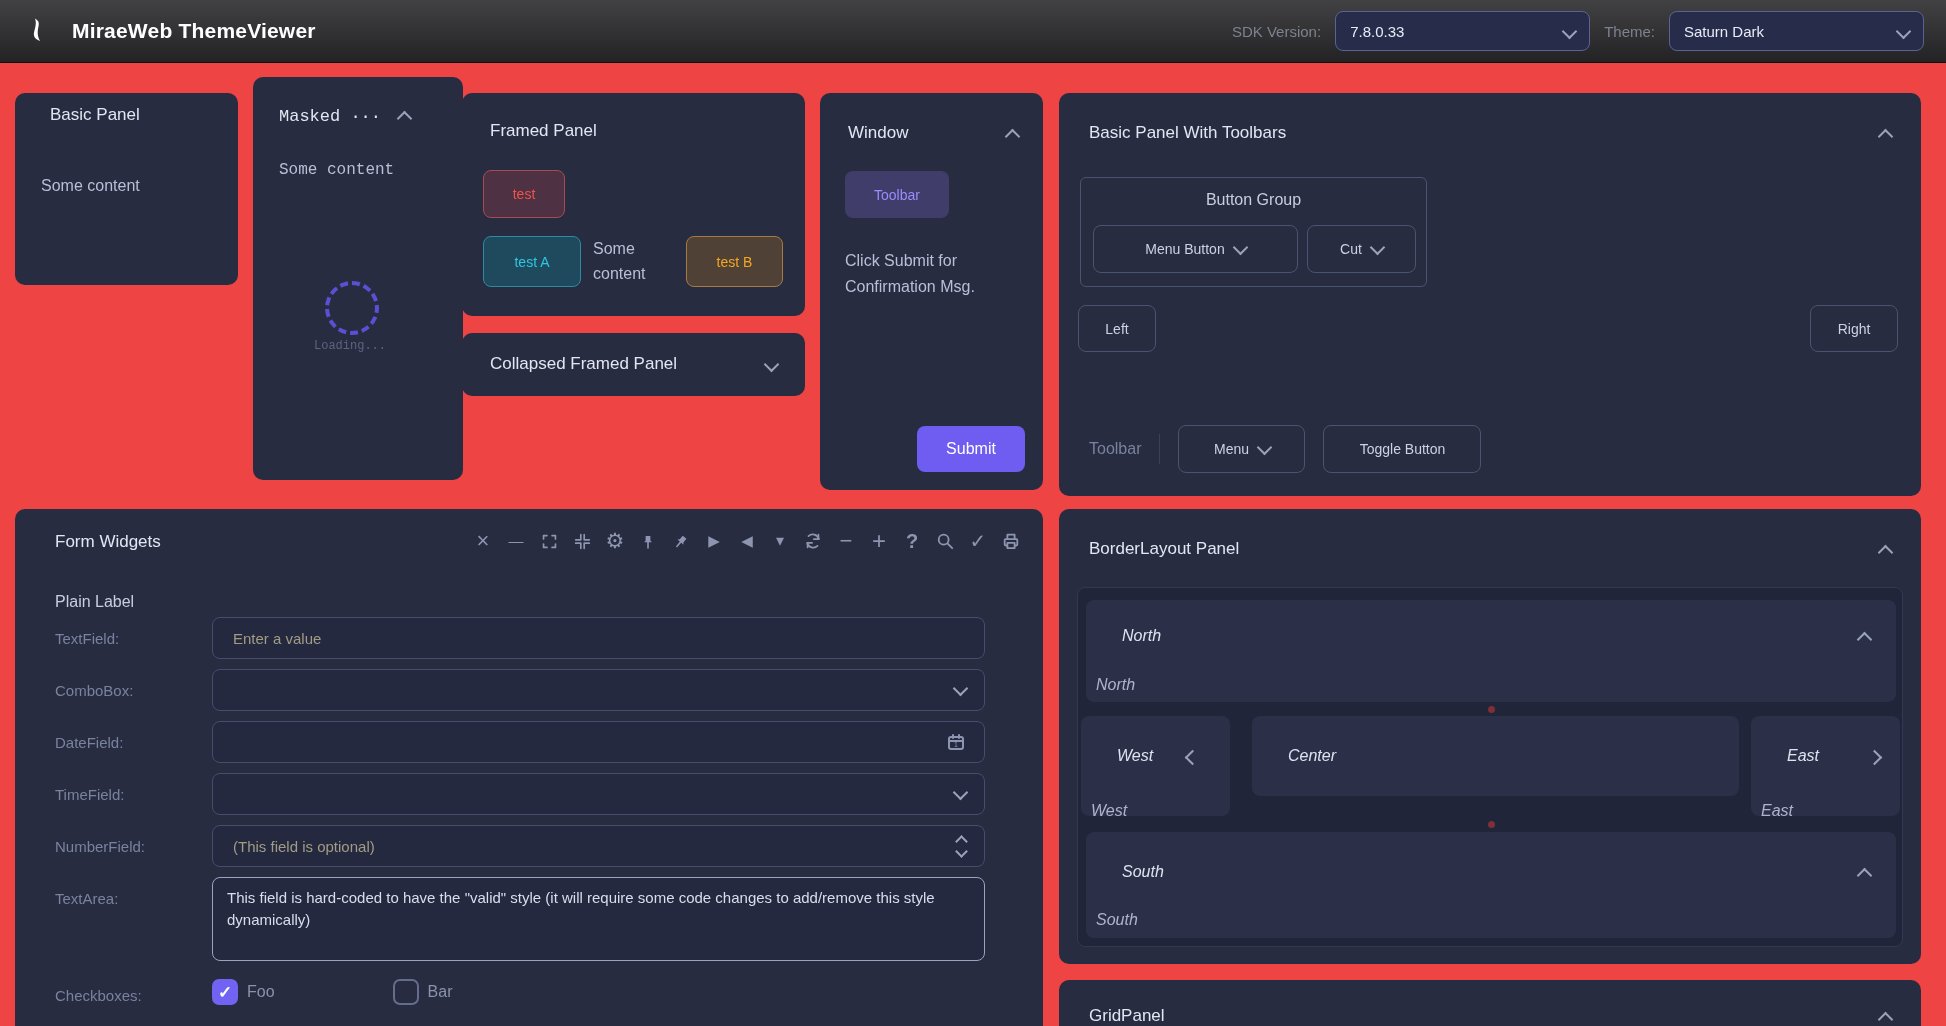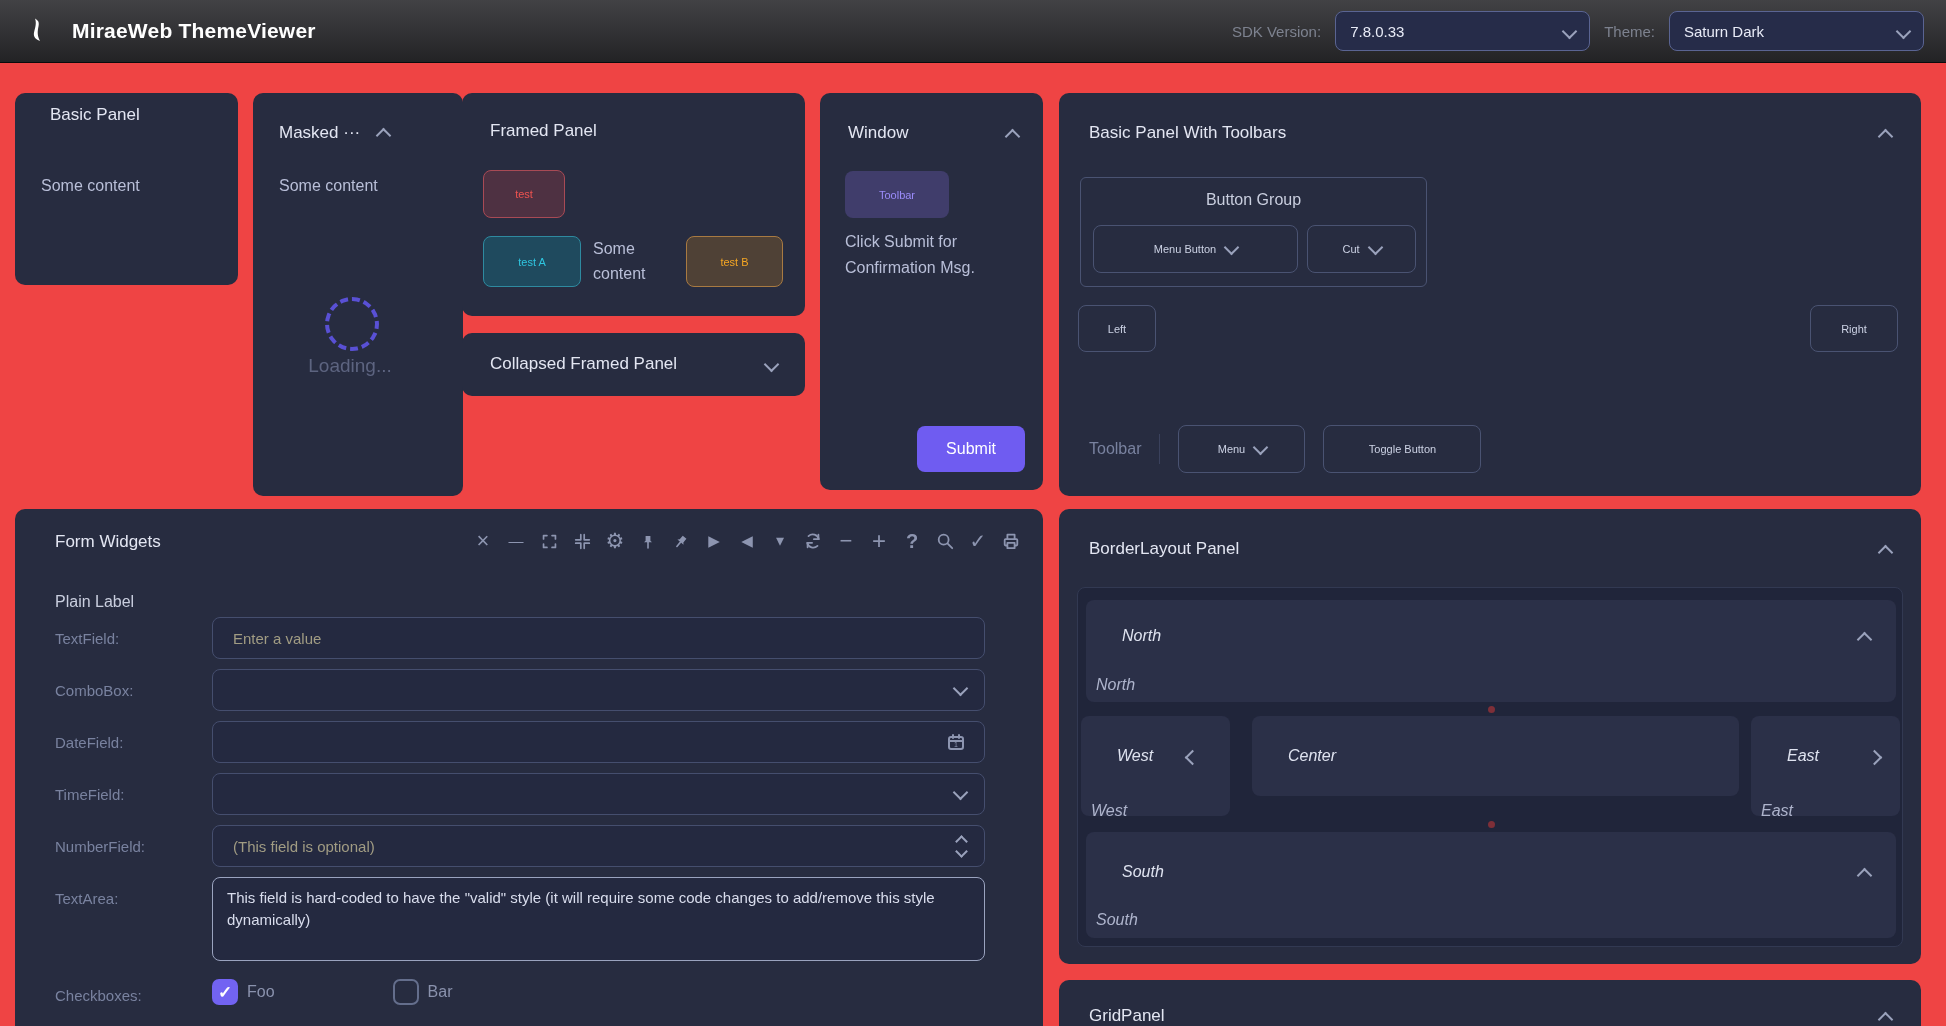--- a/index.html
+++ b/index.html
@@ -17,32 +17,32 @@
   
   .main{position:absolute;left:0;top:62px;width:1946px;height:964px;overflow:hidden;}
   .panel{position:absolute;background:#272c40;border-radius:10px;}
   .ptitle{font-size:17px;color:#e3e6f2;}
   .content-text{font-size:16px;color:#b9bfd8;}
   .chev{display:inline-block;width:9px;height:9px;border-right:2px solid #9aa2bc;border-bottom:2px solid #9aa2bc;transform:rotate(45deg);}
   .chev.up{transform:rotate(-135deg);}
   .chev.left{transform:rotate(135deg);}
   .chev.right{transform:rotate(-45deg);}
   .btn{display:inline-flex;align-items:center;justify-content:center;gap:10px;background:transparent;
-       border:1px solid #4a5372;border-radius:8px;color:#ccd2e4;font-size:11px;cursor:pointer;}
+       border:1px solid #4a5372;border-radius:8px;color:#ccd2e4;font-size:14px;cursor:pointer;}
   .abs{position:absolute;}
   
   .btn-red{background:#4e3142;border:1px solid #a84a55;color:#ef5350;}
   .btn-teal{background:#1f4a5e;border:1px solid #2e8aa0;color:#2fc6e0;}
   .btn-orange{background:#4f4136;border:1px solid #a87a42;color:#f5a623;}
   
   .btn-toolbar{background:#403d6b;border:none;color:#9b8cfa;}
   .btn-submit{background:#6f5cf1;border:none;color:#ffffff;}
   
   .spinner{width:46px;height:46px;border-radius:50%;border:4px dashed #5f55e6;opacity:.9;}
-  .loading-text{color:#5d6480;font-size:19px;}
+  .loading-text{color:#5d6480;font-size:12px;}
   
   .flabel{position:absolute;left:40px;width:150px;color:#79829f;font-size:15px;}
   .field{position:absolute;left:197px;width:773px;height:42px;background:#242940;border:1px solid #454e6e;
          border-radius:8px;display:flex;align-items:center;box-sizing:border-box;padding:0 18px;color:#d9dded;font-size:15px;}
   .field input{flex:1;background:transparent;border:none;outline:none;color:#d9dded;font-size:15px;font-family:"Liberation Sans",sans-serif;}
   .field input::placeholder{color:#a19c83;opacity:1;}
   .wicon{color:#8d95b0;font-size:19px;line-height:20px;width:20px;height:20px;display:inline-flex;align-items:center;justify-content:center;cursor:pointer;}
   .wicon svg{stroke:#8d95b0;fill:none;stroke-width:2;stroke-linecap:round;stroke-linejoin:round;}
   .cbx{width:26px;height:26px;border-radius:7px;box-sizing:border-box;display:inline-flex;align-items:center;justify-content:center;cursor:pointer;}
   .cbx.checked{background:#7263f2;color:#fff;font-size:17px;font-weight:bold;}
@@ -88,21 +88,21 @@
   </div>
 
   <div class="main">
 
     <div class="panel" style="left:15px;top:31px;width:223px;height:192px;">
       <div class="ptitle abs" style="left:35px;top:12px;">Basic Panel</div>
       <div class="content-text abs" style="left:26px;top:84px;">Some content</div>
     </div>
 
 
-    <div class="panel" style="left:253px;top:31px;width:210px;height:403px;">
+    <div class="panel" style="left:253px;top:15px;width:210px;height:403px;font-family:Liberation Mono, monospace;">
       <div class="abs" style="left:26px;top:30px;display:flex;align-items:center;gap:18px;">
         <span class="ptitle">Masked ···</span>
         <span class="chev up" style="margin-top:4px;"></span>
       </div>
       <div class="content-text abs" style="left:26px;top:84px;">Some content</div>
       <div class="spinner abs" style="left:72px;top:204px;"></div>
       <div class="loading-text abs" style="left:0;top:262px;width:194px;text-align:center;">Loading...</div>
     </div>
 
     <div class="panel" style="left:462px;top:31px;width:343px;height:223px;">
@@ -115,21 +115,21 @@
 
     <div class="panel" style="left:462px;top:271px;width:343px;height:63px;">
       <div class="ptitle abs" style="left:28px;top:21px;">Collapsed Framed Panel</div>
       <span class="chev abs" style="right:28px;top:26px;"></span>
     </div>
 
     <div class="panel" style="left:820px;top:31px;width:223px;height:397px;">
       <div class="ptitle abs" style="left:28px;top:30px;">Window</div>
       <span class="chev up abs" style="right:25px;top:38px;"></span>
       <button class="btn btn-toolbar abs" style="left:25px;top:78px;width:104px;height:47px;">Toolbar</button>
-      <div class="content-text abs" style="left:25px;top:136px;width:176px;line-height:26px;">Click Submit for Confirmation Msg.</div>
+      <div class="content-text abs" style="left:25px;top:155px;width:176px;line-height:26px;">Click Submit for Confirmation Msg.</div>
       <button class="btn btn-submit abs" style="right:18px;bottom:18px;width:108px;height:46px;font-size:16px;">Submit</button>
     </div>
 
     <div class="panel" style="left:1059px;top:31px;width:862px;height:403px;">
       <div class="ptitle abs" style="left:30px;top:30px;">Basic Panel With Toolbars</div>
       <span class="chev up abs" style="right:30px;top:38px;"></span>
 
       <div class="bgroup" style="left:21px;top:84px;width:345px;height:108px;">
         <div class="legend">Button Group</div>
         <button class="btn abs" style="left:12px;top:47px;width:205px;height:48px;">

